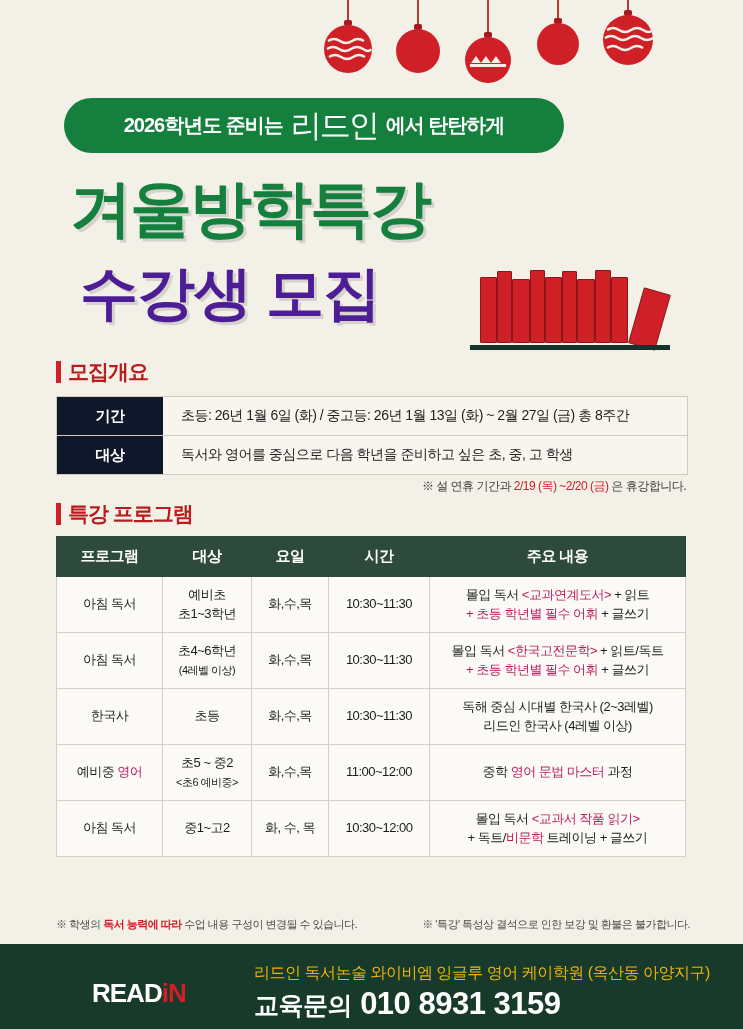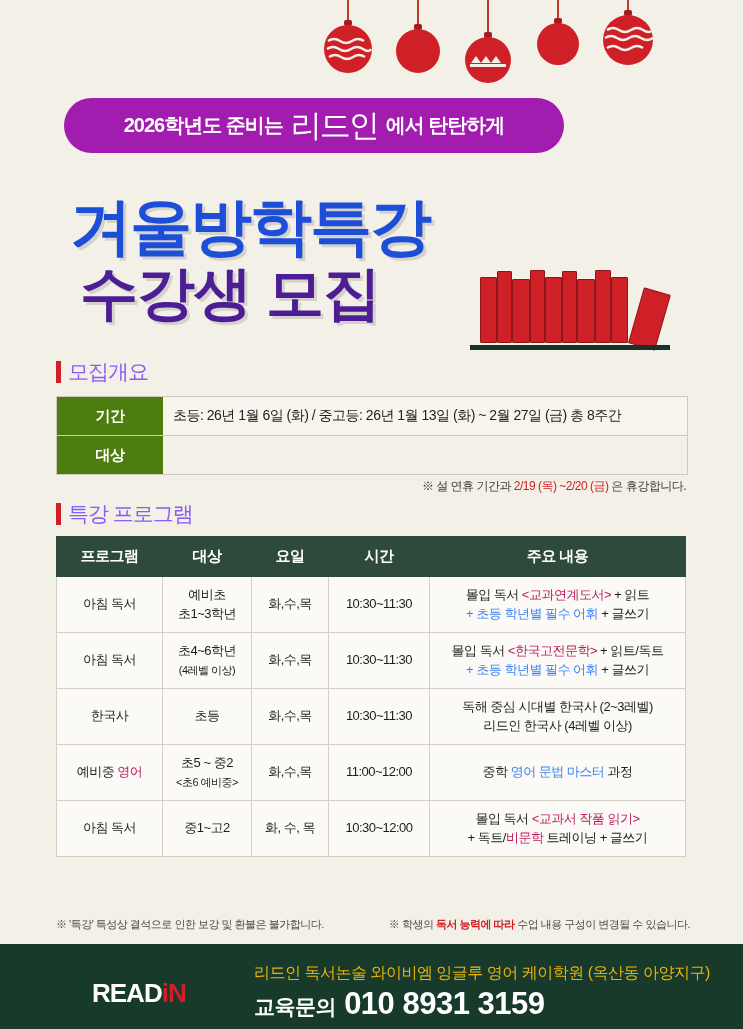--- a/index.html
+++ b/index.html
@@ -15,58 +15,58 @@
   
   .ornaments{position:absolute;top:0;left:0;width:743px;height:100px;}
   .orn{position:absolute;top:0;}
   .orn .string{position:absolute;left:50%;top:0;width:2px;background:#c0392b;transform:translateX(-50%);}
   .orn .ball{position:absolute;left:50%;transform:translateX(-50%);border-radius:50%;background:#cf2027;}
   .orn .cap{position:absolute;left:50%;transform:translateX(-50%);width:8px;height:6px;background:#a51a20;border-radius:2px;}
 
   
   .pill{
     position:absolute;left:64px;top:98px;width:500px;height:55px;
-    background:#a21caf;border-radius:28px;
+    background:#15803d;border-radius:28px;
     display:flex;align-items:center;justify-content:center;gap:6px;
     color:#fff;font-size:20px;font-weight:bold;letter-spacing:-1px;
   }
   .pill .brand{
     color:#fff;font-size:31px;font-weight:normal;letter-spacing:-2px;line-height:1;
     position:relative;padding:0 2px;
   }
 
   
   .title1{
-    position:absolute;left:70px;top:185px;width:620px;
-    font-size:62px;font-weight:bold;color:#1d4ed8;letter-spacing:-2px;
+    position:absolute;left:70px;top:167px;width:620px;
+    font-size:62px;font-weight:bold;color:#15803d;letter-spacing:-2px;
     text-shadow:3px 3px 0 rgba(0,0,0,0.12);
   }
   .title2{
     position:absolute;left:80px;top:255px;width:430px;
     font-size:58px;font-weight:bold;color:#4c1d95;letter-spacing:-1px;
     text-shadow:3px 3px 0 rgba(0,0,0,0.12);
   }
 
   
   .books{position:absolute;left:470px;top:258px;width:200px;height:92px;}
   .books .shelf{position:absolute;left:0;bottom:0;width:200px;height:5px;background:#16322a;}
   .books .b{position:absolute;bottom:7px;background:#cf2027;border:1.5px solid #8e1519;border-radius:1px;}
 
   
   .sec{position:absolute;display:flex;align-items:center;gap:7px;}
   .sec .bar{width:5px;height:22px;background:#cf2027;}
-  .sec .txt{font-size:21px;font-weight:normal;color:#8b5cf6;letter-spacing:-1px;}
+  .sec .txt{font-size:21px;font-weight:bold;color:#b91c1c;letter-spacing:-1px;}
 
   
   .overview{position:absolute;left:56px;top:396px;width:630px;border:1px solid #cfcabb;}
   .ov-row{display:flex;height:38px;border-bottom:1px solid #cfcabb;}
   .ov-row:last-child{border-bottom:none;}
-  .ov-key{width:106px;background:#4d7c0f;color:#fff;font-size:15px;font-weight:bold;
+  .ov-key{width:106px;background:#0f172a;color:#fff;font-size:15px;font-weight:bold;
           display:flex;align-items:center;justify-content:center;letter-spacing:-0.5px;}
-  .ov-val{flex:1;background:#f7f5ee;display:flex;align-items:center;padding-left:10px;
+  .ov-val{flex:1;background:#f7f5ee;display:flex;align-items:center;padding-left:18px;
           font-size:14px;color:#222;letter-spacing:-0.5px;}
 
   .holiday-note{
     position:absolute;left:0;top:478px;width:686px;text-align:right;
     font-size:12px;color:#cf2027;letter-spacing:-0.5px;
   }
   .holiday-note .dark{color:#3a3a3a;margin-top:36px;}
 
   
   .ptable{position:absolute;left:56px;top:536px;width:630px;border-collapse:collapse;}
@@ -76,21 +76,21 @@
   }
   .ptable td{
     border:1px solid #d4cfc2;background:#fbfaf6;text-align:center;
     font-size:13px;color:#1c1c1c;height:53px;letter-spacing:-0.5px;line-height:1.45;
   }
   .ptable td.c1{width:103px;}
   .ptable td.c2{width:86px;}
   .ptable td.c3{width:74px;}
   .ptable td.c4{width:98px;}
   .red{color:#be185d;}
-  .green{color:#3b82f6;text-align:right;}
+  .green{color:#be185d;text-align:right;}
   .small{font-size:11px;}
 
   
   .notes{
     position:absolute;left:56px;top:917px;width:634px;
     display:flex;justify-content:space-between;
     font-size:11px;color:#4a4a4a;letter-spacing:-0.5px;
   }
   .notes .red{color:#cf2027;font-weight:bold;}
 
@@ -101,21 +101,21 @@
   }
   .footer .logo{margin-left:92px;width:150px;}
   .footer .logo .l1{color:#fff;font-size:26px;font-weight:bold;letter-spacing:-1px;line-height:1;}
   .footer .logo .l1 .acc{color:#cf2027;}
   .footer .logo .l2{margin-top:4px;font-size:23px;font-weight:bold;letter-spacing:-1px;line-height:1;}
   .footer .logo .l2 .ybm{color:#fff;}
   .footer .logo .l2 .ing{color:#e8c33a;}
   .footer .rt{margin-left:12px;}
   .footer .rt .sub{color:#eab308;font-size:16px;letter-spacing:-0.5px;}
   .footer .rt .tel{color:#fff;font-size:31px;font-weight:bold;letter-spacing:-0.5px;margin-top:2px;}
-  .footer .rt .tel .lbl{font-size:21px;}
+  .footer .rt .tel .lbl{font-size:25px;}
 </style>
 </head>
 <body>
 
 <div class="poster">
 
   <div class="ornaments">
     <div class="orn" style="left:348px;">
       <div class="string" style="height:22px;"></div>
       <div class="cap" style="top:20px;"></div>
@@ -187,20 +187,21 @@
     <span class="txt">모집개요</span>
   </div>
 
   <div class="overview">
     <div class="ov-row">
       <div class="ov-key">기간</div>
       <div class="ov-val">초등: 26년 1월 6일 (화)  /  중고등: 26년 1월 13일 (화) ~ 2월 27일 (금) 총 8주간</div>
     </div>
     <div class="ov-row">
       <div class="ov-key">대상</div>
+      <div class="ov-val">독서와 영어를 중심으로 다음 학년을 준비하고 싶은 초, 중, 고 학생</div>
     </div>
   </div>
 
   <div class="holiday-note">
     <span class="dark">※ 설 연휴 기간과 </span><span>2/19 (목) ~2/20 (금)</span><span class="dark"> 은 휴강합니다.</span>
   </div>
 
   <div class="sec" style="left:56px;top:500px;">
     <span class="bar"></span>
     <span class="txt">특강 프로그램</span>
@@ -280,24 +281,24 @@
         <td class="c4">10:30~12:00</td>
         <td>
           <span>몰입 독서 </span><span class="red">&lt;교과서 작품 읽기&gt;</span><br>
           <span>+ 독트/</span><span class="red">비문학</span><span> 트레이닝 + 글쓰기</span>
         </td>
       </tr>
     </tbody>
   </table>
 
   <div class="notes">
-    <div>※ '특강' 특성상 결석으로 인한 보강 및 환불은 불가합니다.</div>
     <div>
       <span>※ 학생의 </span><span class="red">독서 능력에 따라</span><span> 수업 내용 구성이 변경될 수 있습니다.</span>
     </div>
+    <div>※ '특강' 특성상 결석으로 인한 보강 및 환불은 불가합니다.</div>
   </div>
 
   <div class="footer">
     <div class="logo">
       <div class="l1">
         <span>READ</span><span class="acc">iN</span>
       </div>
     </div>
     <div class="rt">
       <div class="sub">리드인 독서논술  와이비엠 잉글루 영어  케이학원 (옥산동 아양지구)</div>

